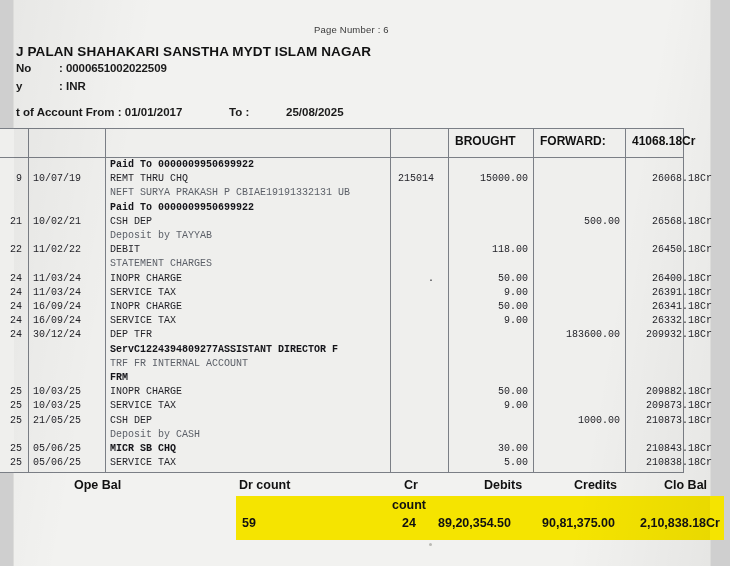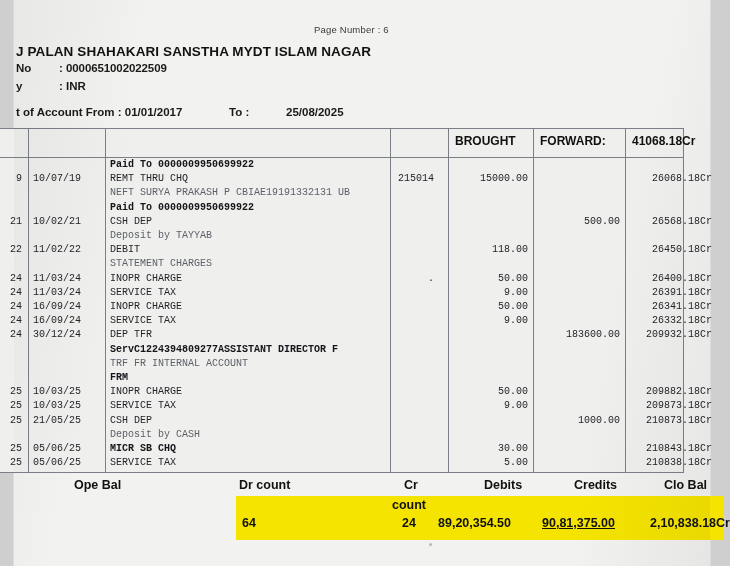--- a/index.html
+++ b/index.html
@@ -313,22 +313,22 @@
     <div class="sum-head" style="left:470px; top:0;">Debits</div>
     <div class="sum-head" style="left:560px; top:0;">Credits</div>
     <div class="sum-head" style="left:650px; top:0;">Clo Bal</div>
   </div>
 
   <div id="yellow-band"></div>
 
   <div id="crcount-wrap" style="left:378px; top:498px;">count</div>
 
   <div class="sum-val" style="left:60px;  top:516px;"></div>
-  <div class="sum-val" style="left:228px; top:516px;">64</div>
+  <div class="sum-val" style="left:228px; top:516px;">59</div>
   <div class="sum-val" style="left:388px; top:516px;">24</div>
   <div class="sum-val" style="left:424px; top:516px;">89,20,354.50</div>
-  <div class="sum-val" style="left:528px; top:516px;text-decoration:underline;">90,81,375.00</div>
-  <div class="sum-val" style="left:626px; top:516px;margin-left:10px;">2,10,838.18Cr</div>
+  <div class="sum-val" style="left:528px; top:516px;">90,81,375.00</div>
+  <div class="sum-val" style="left:626px; top:516px;">2,10,838.18Cr</div>
 
   <div id="bottom-speck"></div>
 
   <div id="scan-tint"></div>
 </div>
 
 </body></html>

